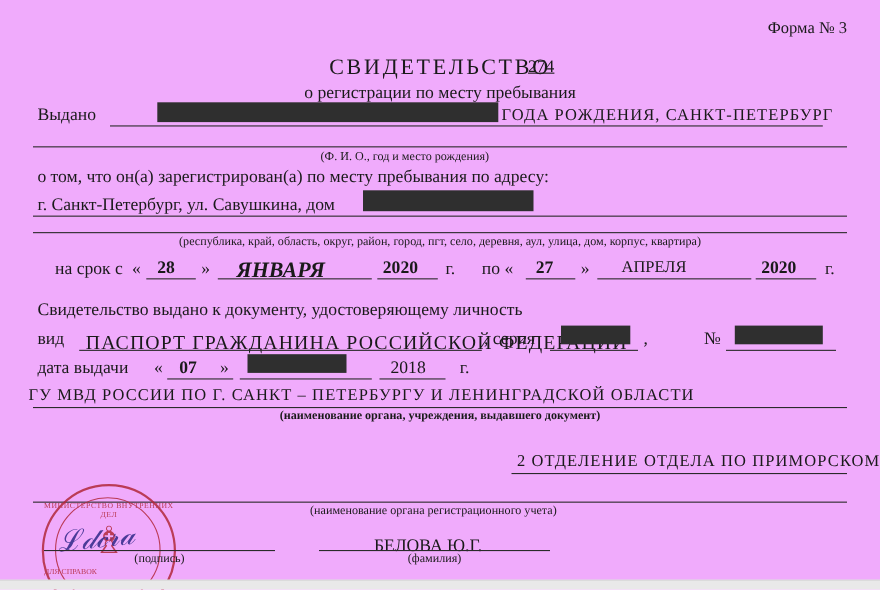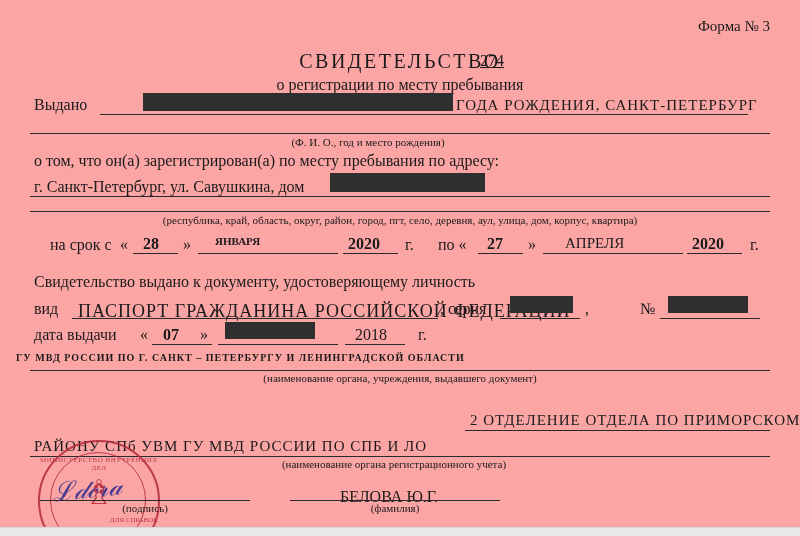--- a/index.html
+++ b/index.html
@@ -13,21 +13,21 @@
     position: relative;
     overflow: hidden;
     font-family: "Liberation Serif", serif;
     color: #1a1a1a;
   }
   .page {
     position: absolute;
     left: 0; top: 0;
     width: 800px;
     height: 536px;
-    background: #fca5a5;
+    background: #f0abfc;
   }
   
   .page-edge {
     position: absolute;
     left: 0;
     bottom: 0;
     width: 800px;
     height: 8px;
     background: #e9e9e9;
     border-top: 1px solid #d8d8d8;
@@ -122,21 +122,21 @@
     top: 14px;
     text-align: center;
     font-size: 7px;
     color: #b2283a;
     letter-spacing: 0.5px;
   }
   .stamp-mid-text {
     position: absolute;
     left: 0; right: 0;
     top: 74px;
-    text-align: right;
+    text-align: left;
     font-size: 7px;
     color: #b2283a;
   }
   .signature {
     position: absolute;
     left: 52px;
     top: 470px;
     font-family: "Liberation Serif", serif;
     font-style: italic;
     font-size: 26px;
@@ -170,21 +170,21 @@
   <div class="redact" style="left:330px; top:173px; width:155px; height:19px;"></div>
   <div class="line" style="left:30px; top:196px; width:740px;"></div>
   <div class="line" style="left:30px; top:211px; width:740px;"></div>
   <div class="small" style="left:0; right:0; top:214px; width:800px;">(республика, край, область, округ, район, город, пгт, село, деревня, аул, улица, дом, корпус, квартира)</div>
 
   <div class="txt" style="left:34px; top:236px;margin-left:16px;">на срок с</div>
   <div class="txt" style="left:120px; top:236px;">«</div>
   <div class="txt" style="left:143px; top:235px; font-weight:bold;">28</div>
   <div class="line" style="left:133px; top:253px; width:45px;"></div>
   <div class="txt" style="left:183px; top:236px;">»</div>
-  <div class="txt" style="left:215px; top:235px; font-weight:bold; font-size:11px;">ЯНВАРЯ</div>
+  <div class="txt" style="left:215px; top:235px; font-weight:bold; font-size:20px;font-style:italic;">ЯНВАРЯ</div>
   <div class="line" style="left:198px; top:253px; width:140px;"></div>
   <div class="txt" style="left:348px; top:235px; font-weight:bold;">2020</div>
   <div class="line" style="left:343px; top:253px; width:55px;"></div>
   <div class="txt" style="left:405px; top:236px;">г.</div>
   <div class="txt" style="left:438px; top:236px;">по «</div>
   <div class="txt" style="left:487px; top:235px; font-weight:bold;">27</div>
   <div class="line" style="left:478px; top:253px; width:45px;"></div>
   <div class="txt" style="left:528px; top:236px;">»</div>
   <div class="txt" style="left:565px; top:235px; font-weight:normal; font-size:15px;">АПРЕЛЯ</div>
   <div class="line" style="left:543px; top:253px; width:140px;"></div>
@@ -209,27 +209,26 @@
   <div class="txt" style="left:140px; top:326px;">«</div>
   <div class="txt" style="left:163px; top:326px; font-weight:bold;">07</div>
   <div class="txt" style="left:200px; top:326px;">»</div>
   <div class="line" style="left:152px; top:344px; width:60px;"></div>
   <div class="redact" style="left:225px; top:322px; width:90px; height:17px;"></div>
   <div class="line" style="left:218px; top:344px; width:120px;"></div>
   <div class="txt" style="left:355px; top:326px;">2018</div>
   <div class="line" style="left:345px; top:344px; width:60px;"></div>
   <div class="txt" style="left:418px; top:326px;">г.</div>
 
-  <div class="txt sp" style="left:16px; top:352px; font-size:10px;font-weight:bold;">ГУ  МВД  РОССИИ  ПО  Г. САНКТ – ПЕТЕРБУРГУ  И  ЛЕНИНГРАДСКОЙ ОБЛАСТИ</div>
+  <div class="txt sp" style="left:26px; top:352px; font-size:15px;">ГУ  МВД  РОССИИ  ПО  Г. САНКТ – ПЕТЕРБУРГУ  И  ЛЕНИНГРАДСКОЙ ОБЛАСТИ</div>
   <div class="line" style="left:30px; top:370px; width:740px;"></div>
-  <div class="small" style="left:0; right:0; top:372px; width:800px;">(наименование органа, учреждения, выдавшего документ)</div>
+  <div class="small" style="left:0; right:0; top:372px; width:800px;font-weight:bold;">(наименование органа, учреждения, выдавшего документ)</div>
 
   <div class="txt sp" style="left:470px; top:412px; font-size:15px;">2 ОТДЕЛЕНИЕ ОТДЕЛА  ПО ПРИМОРСКОМУ</div>
   <div class="line" style="left:465px; top:430px; width:305px;"></div>
-  <div class="txt sp" style="left:34px; top:438px; font-size:15px;">РАЙОНУ СПб УВМ  ГУ  МВД  РОССИИ  ПО  СПБ  И  ЛО</div>
   <div class="line" style="left:30px; top:456px; width:740px;"></div>
   <div class="small" style="left:0; right:0; top:458px; width:788px;">(наименование органа регистрационного учета)</div>
 
   <div class="stamp">
     <div class="stamp-top-text">МИНИСТЕРСТВО ВНУТРЕННИХ ДЕЛ</div>
     <div class="stamp-eagle">♗</div>
     <div class="stamp-mid-text">ДЛЯ СПРАВОК</div>
 
   </div>
 

